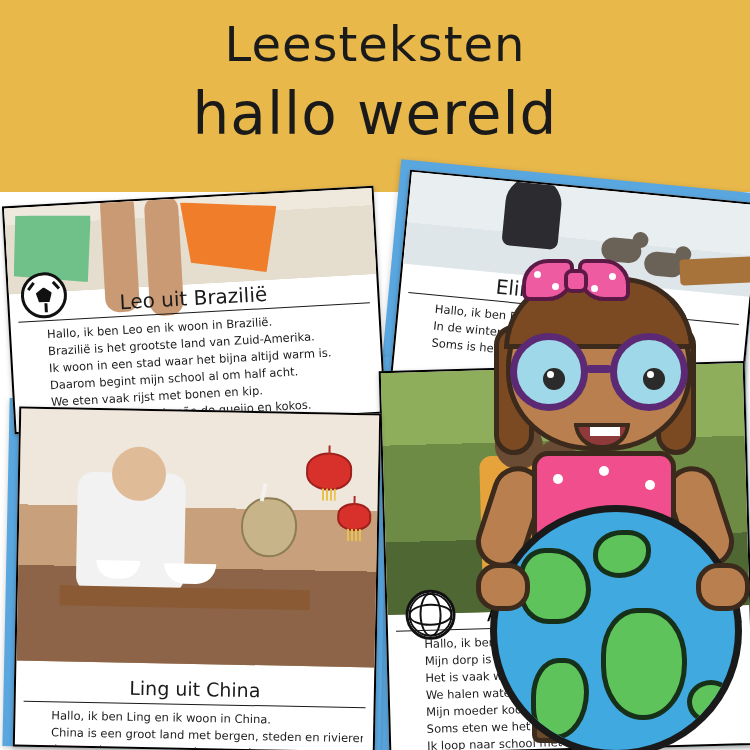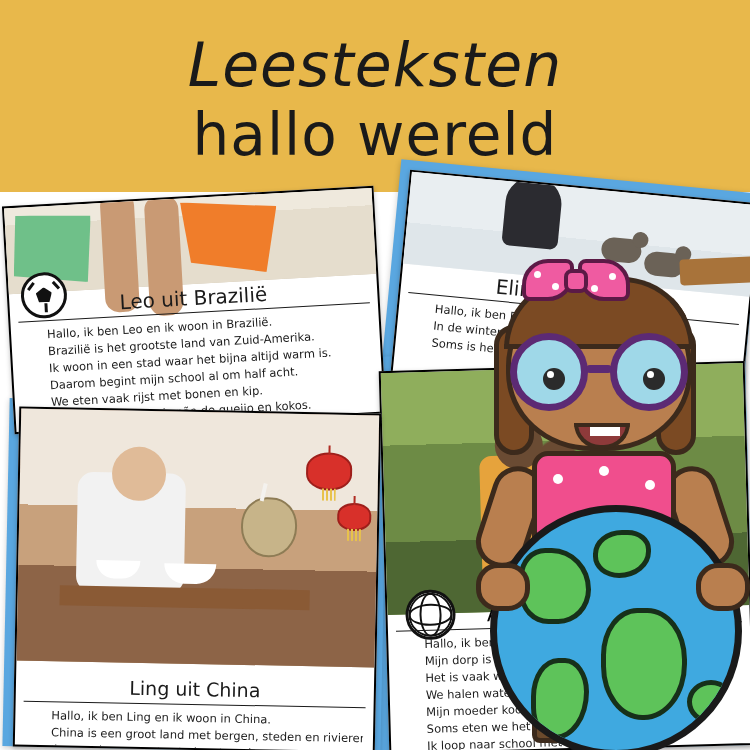--- a/index.html
+++ b/index.html
@@ -17,21 +17,21 @@
     position:absolute; left:0; top:0; width:750px; height:192px;
     background:#e8b84b;
   }
   .banner .title-line {
     text-align:center;
     font-family:"DejaVu Sans", sans-serif;
     font-weight:400;
     color:#1a1a1a;
     letter-spacing:1px;
   }
-  .banner .l1 { font-size:60px; line-height:64px; padding-top:33px;font-style:italic; }
+  .banner .l1 { font-size:48px; line-height:64px; padding-top:12px; }
   .banner .l2 { font-size:58px; line-height:64px; padding-top:6px; }
 
   
   .card {
     position:absolute;
     background:#ffffff;
     border:1px solid #cfcfcf;
     box-shadow:0 2px 5px rgba(0,0,0,.25);
     overflow:hidden;
   }

